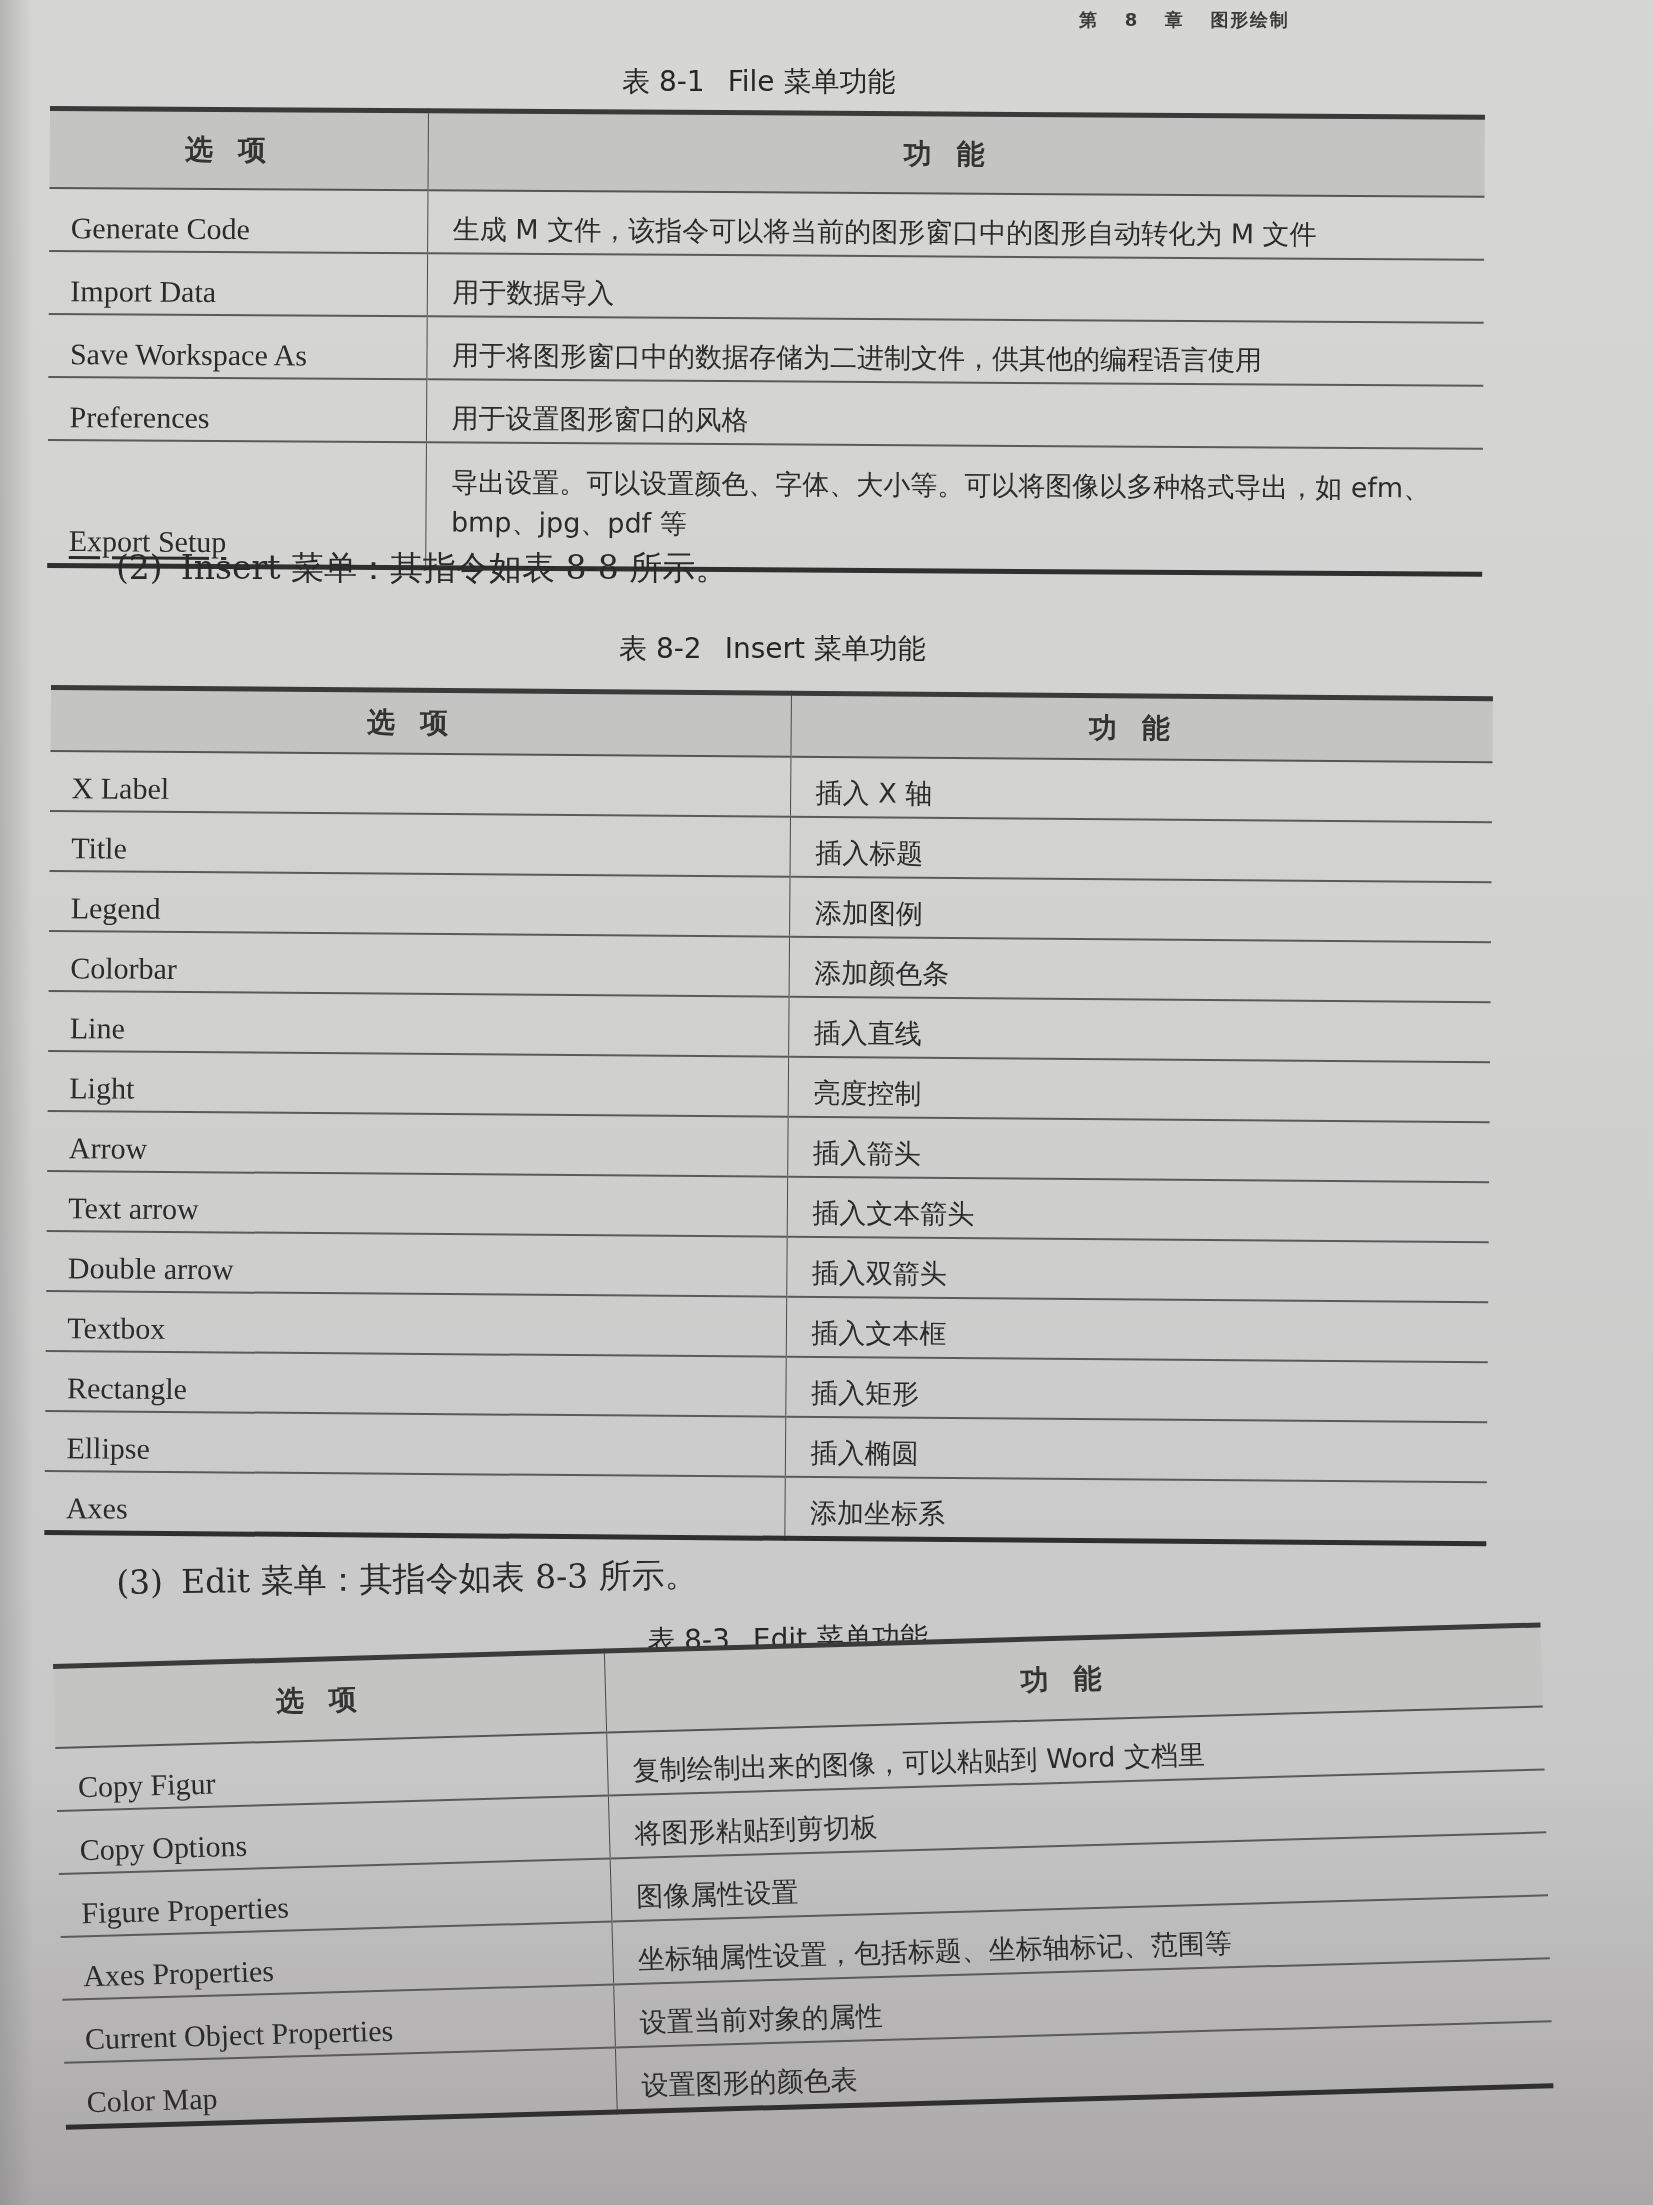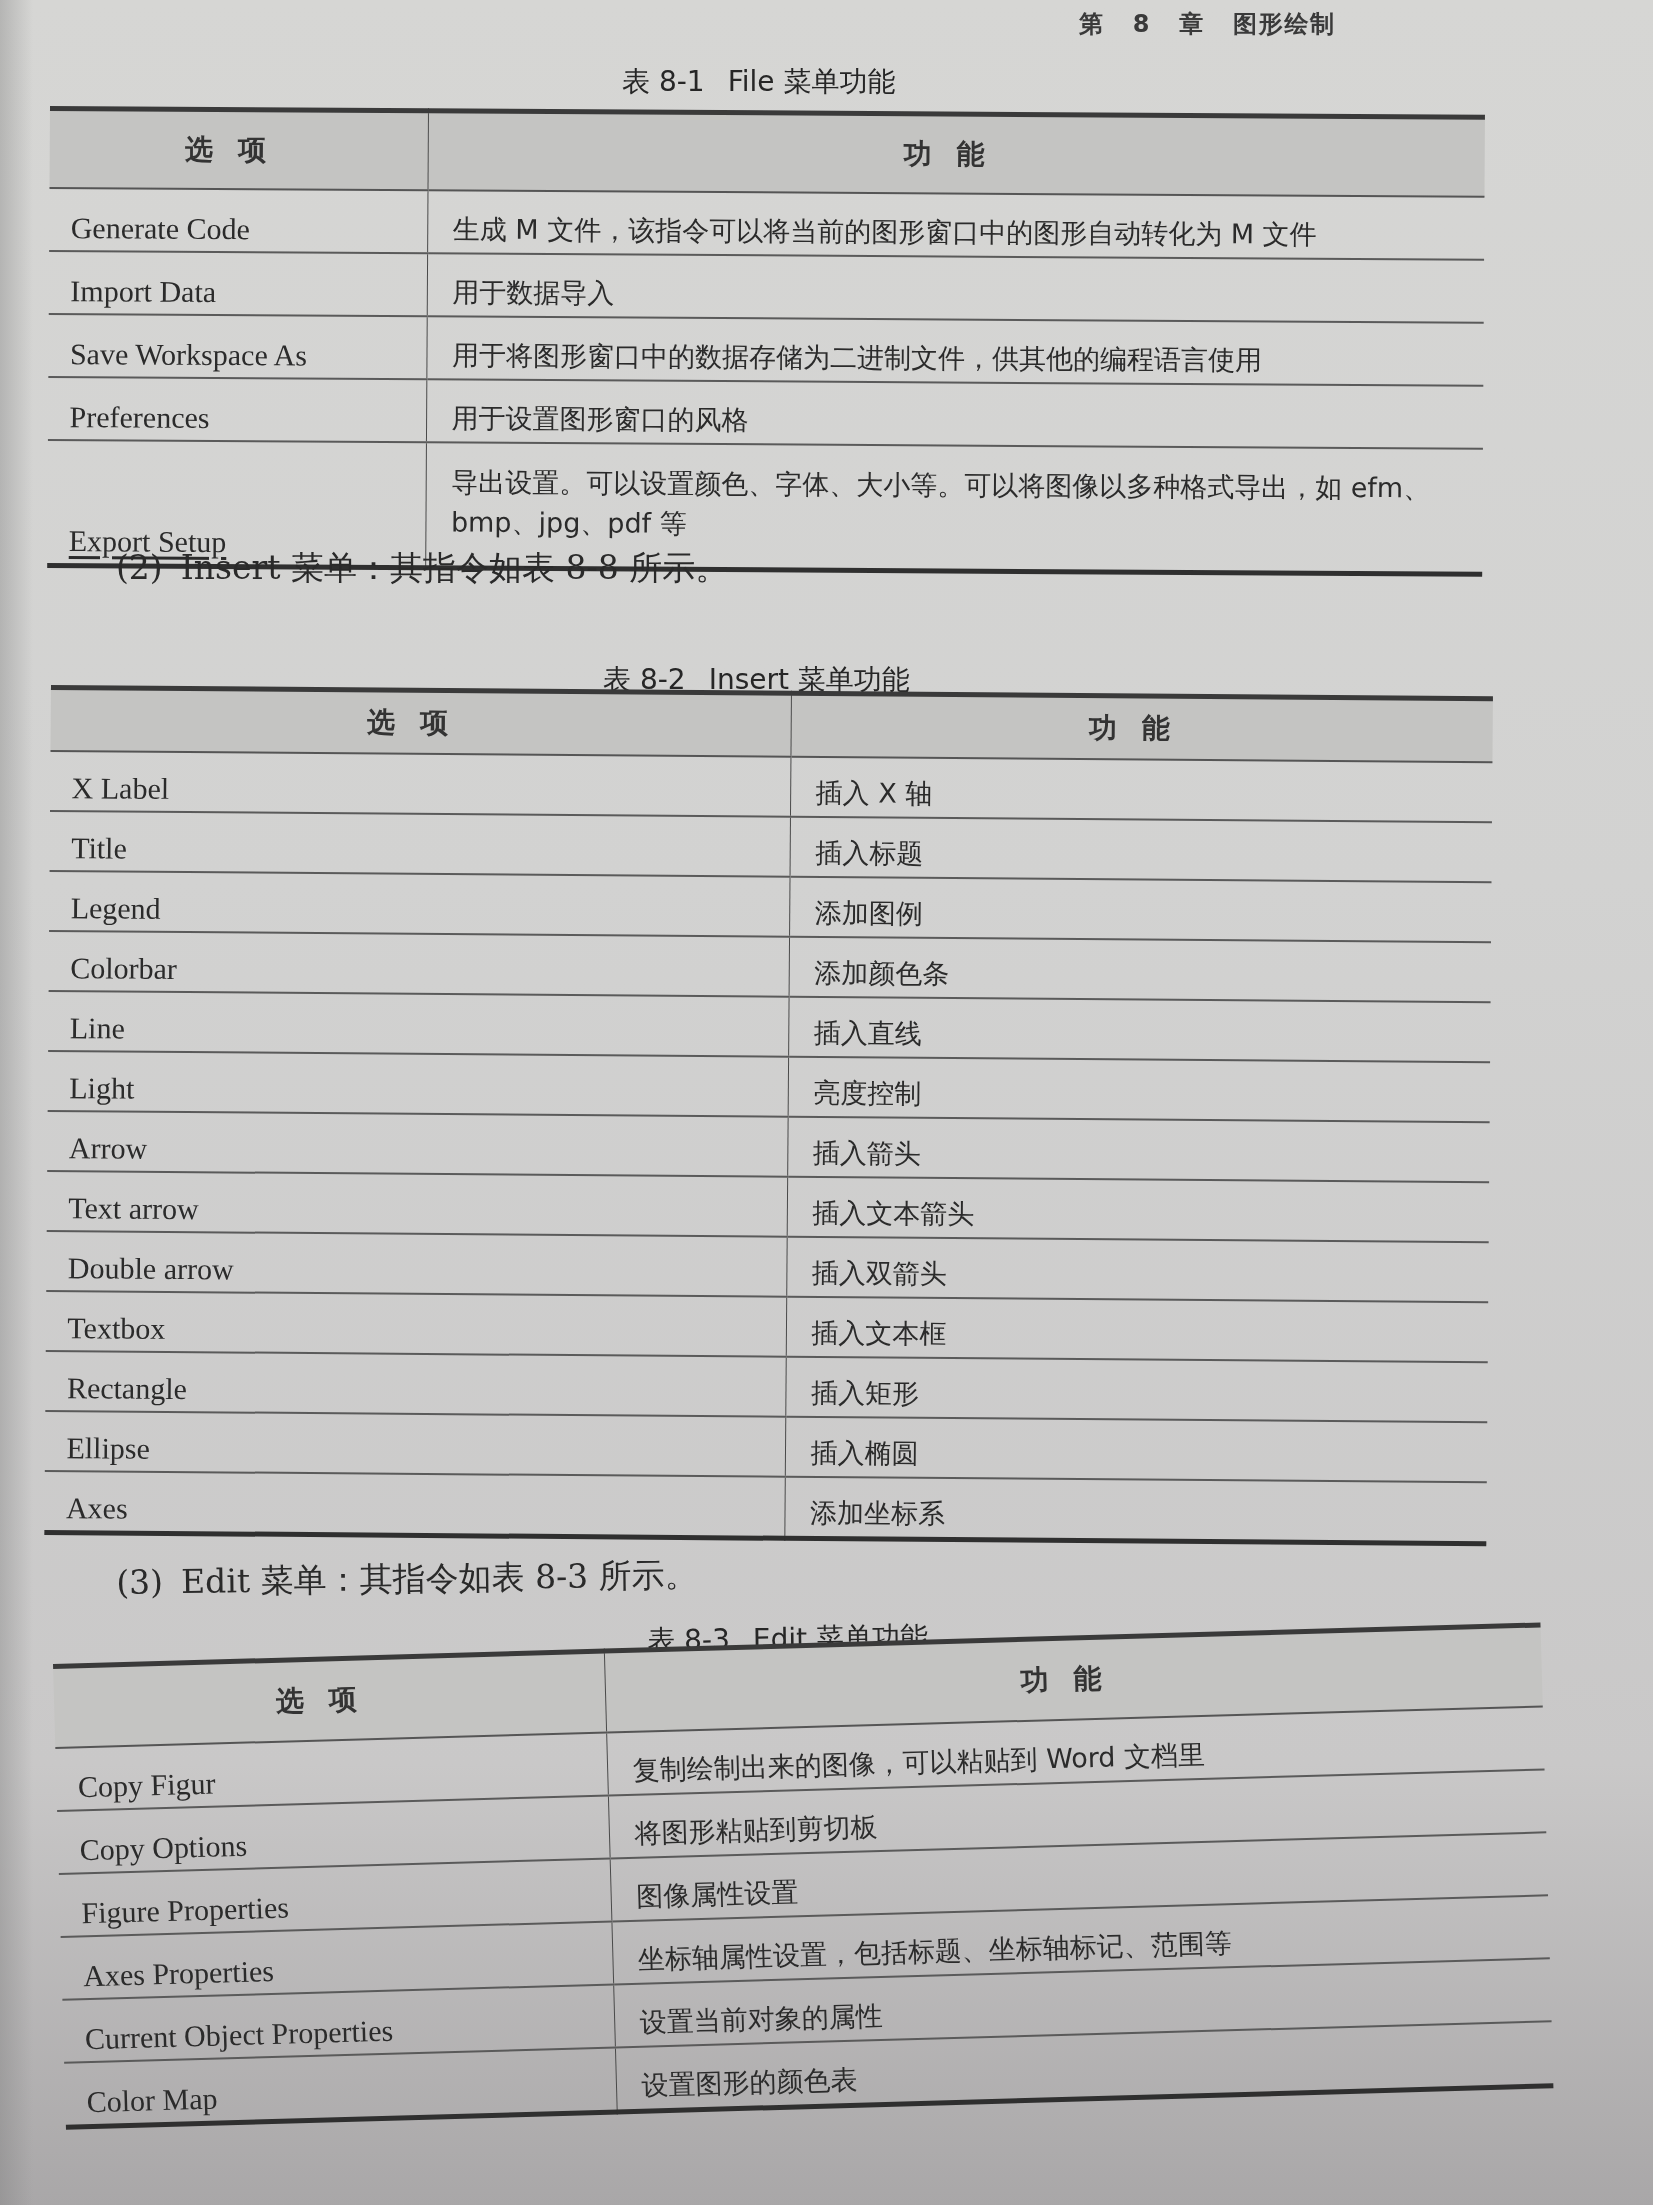--- a/index.html
+++ b/index.html
@@ -17,21 +17,21 @@
     }
     .page-shadow-left {
       position: absolute; left: 0; top: 0; width: 33px; height: 2205px;
       background: linear-gradient(90deg, rgba(120,120,120,0.35), rgba(120,120,120,0));
     }
     .running-header {
       position: absolute;
       top: 8.3px;
       left: 1079px;
       font-family: "DejaVu Sans", "Liberation Sans", sans-serif;
-      font-size: 24px;
+      font-size: 18px;
       font-weight: bold;
       color: #3a3a3a;
       letter-spacing: 1.7px;
       word-spacing: 18px;
     }
     .caption {
       position: absolute;
       font-family: "DejaVu Sans", "Liberation Sans", sans-serif;
       font-size: 28px;
       color: #262626;
@@ -150,21 +150,21 @@
       <td class="opt"><span class="underline-mark">Export Setup</span></td>
       <td class="fn">导出设置。可以设置颜色、字体、大小等。可以将图像以多种格式导出，如 efm、bmp、jpg、pdf 等</td>
     </tr>
   </tbody>
 </table>
 
 <div class="para" style="left:116px; top:546px;">
   <span class="idx">(2)</span><span>Insert 菜单：其指令如表 8-8 所示。</span>
 </div>
 
-<div class="caption" style="left:603px; top:630px;margin-top:31px;">
+<div class="caption" style="left:619px; top:630px;">
   <span class="num">表 8-2</span><span>Insert 菜单功能</span>
 </div>
 
 <table class="tbl" id="t2">
   <thead>
     <tr>
       <th class="opt">选项</th>
       <th>功能</th>
     </tr>
   </thead>

